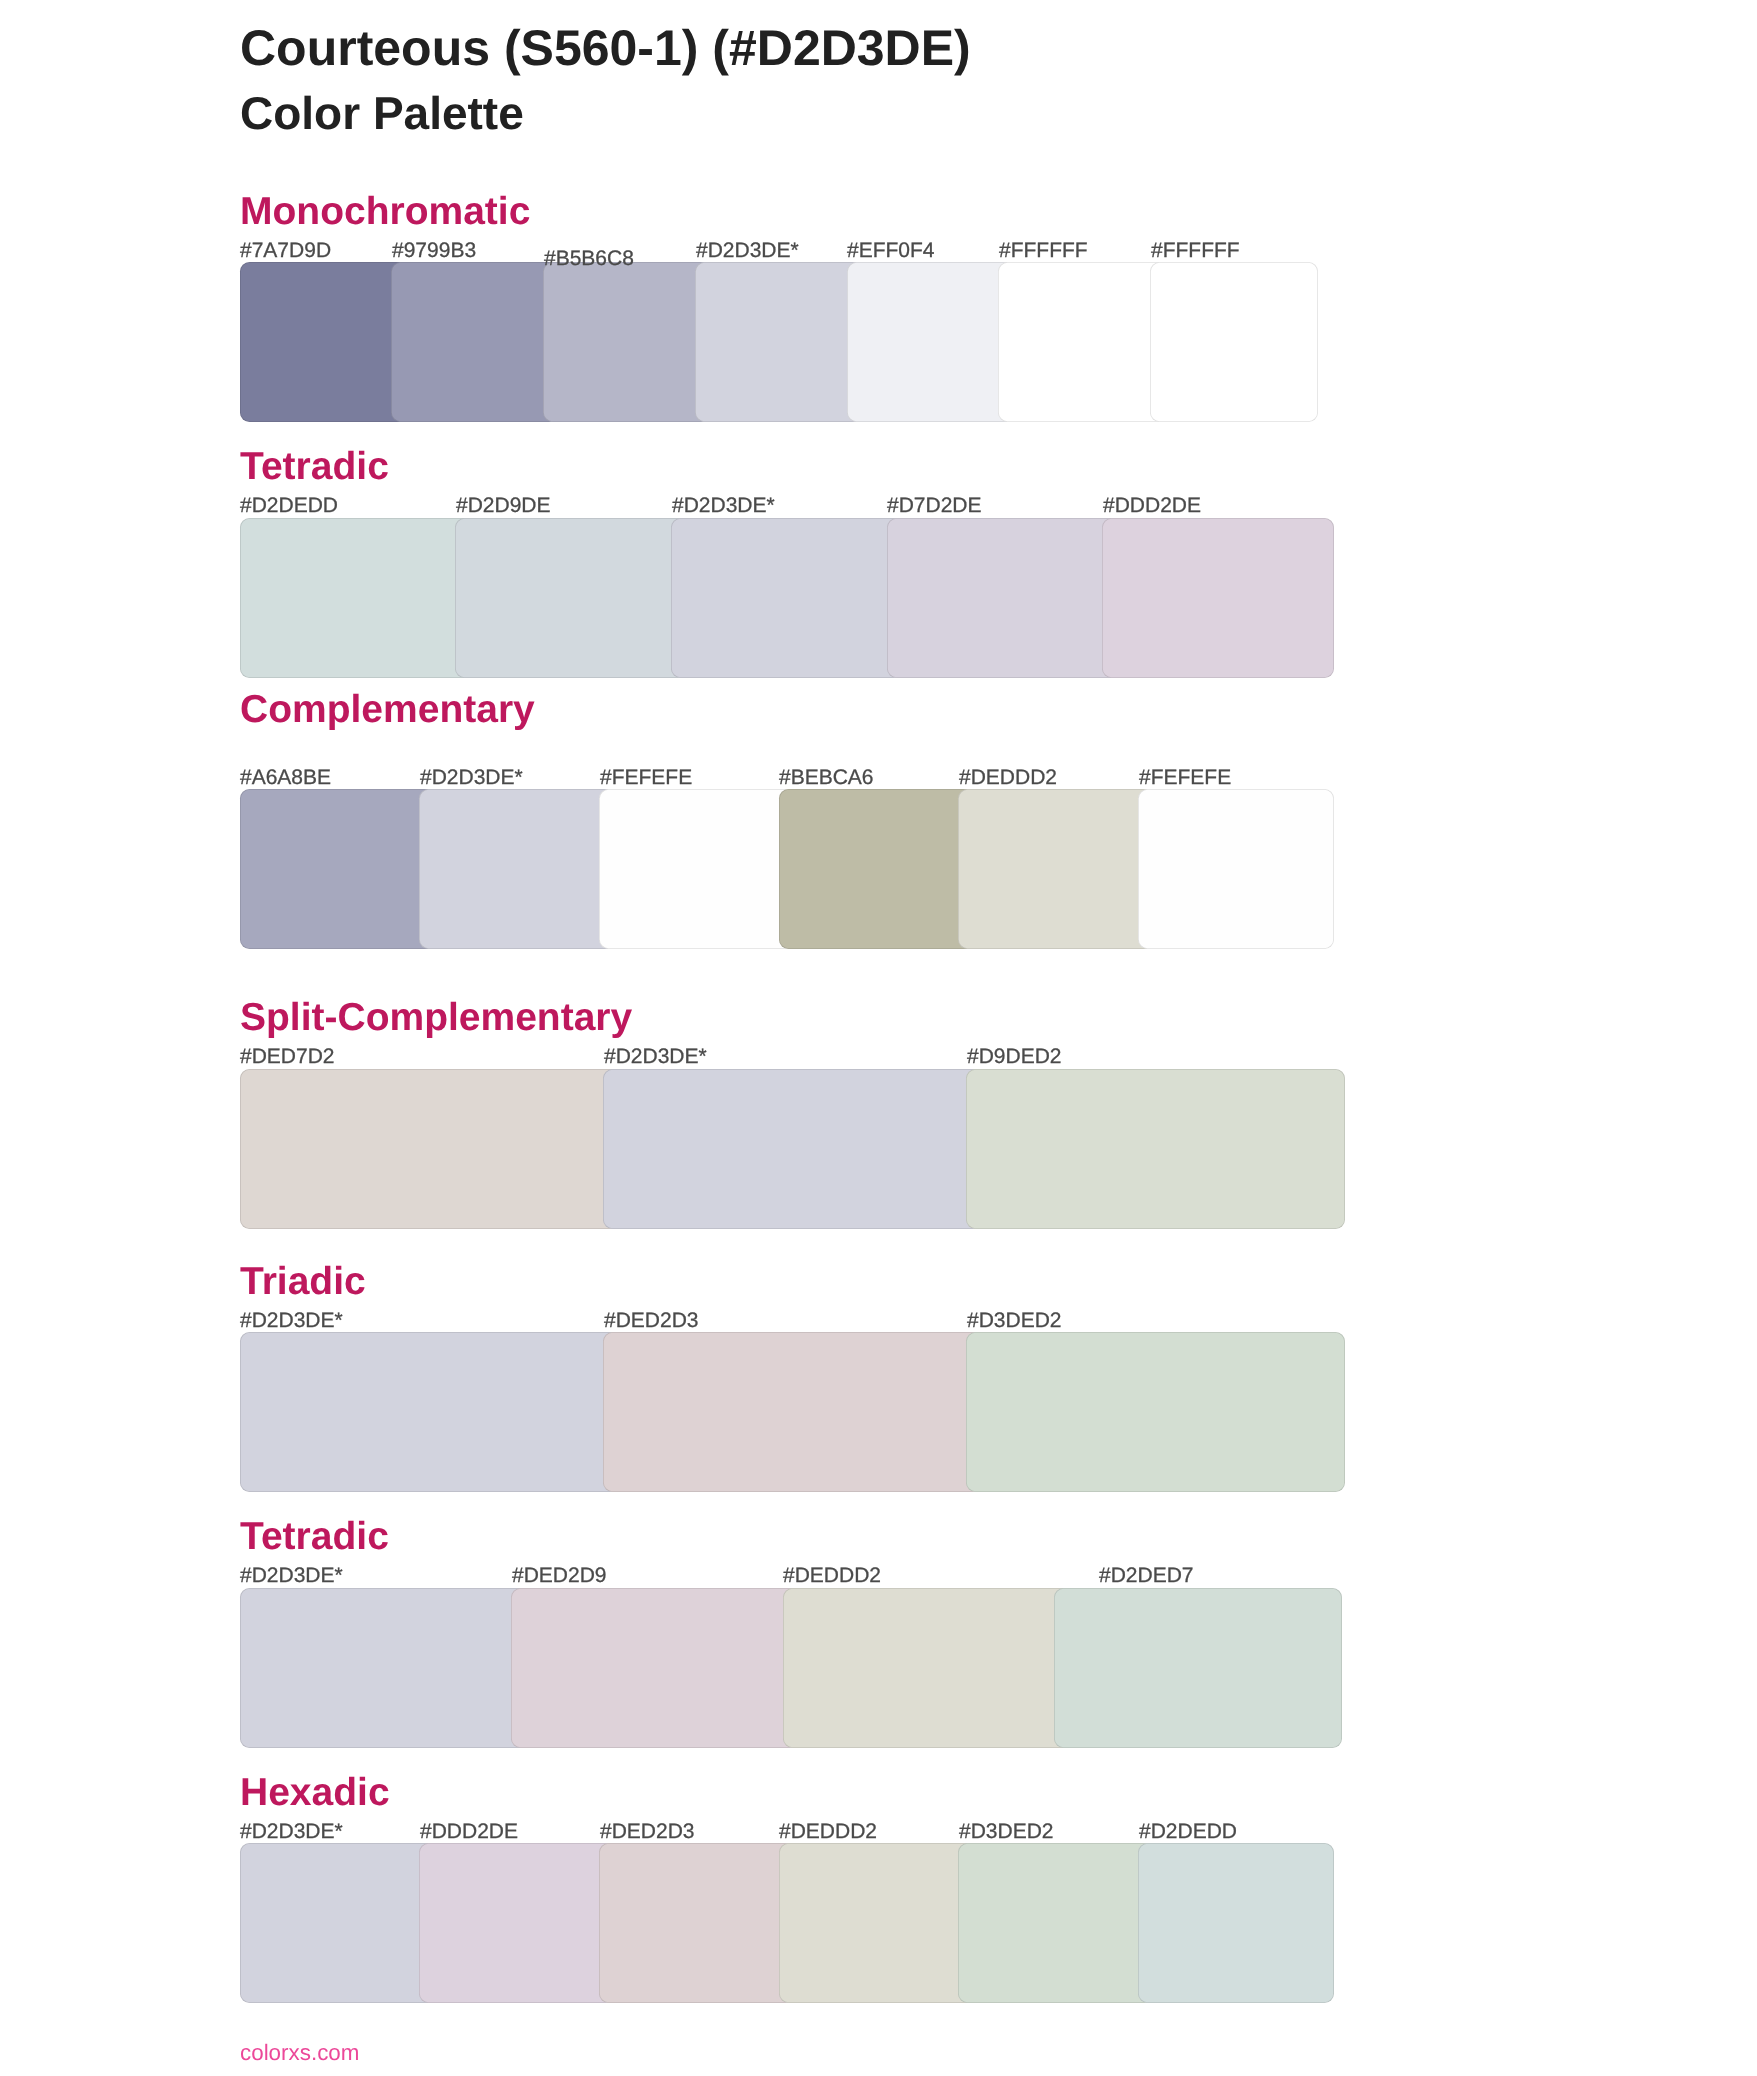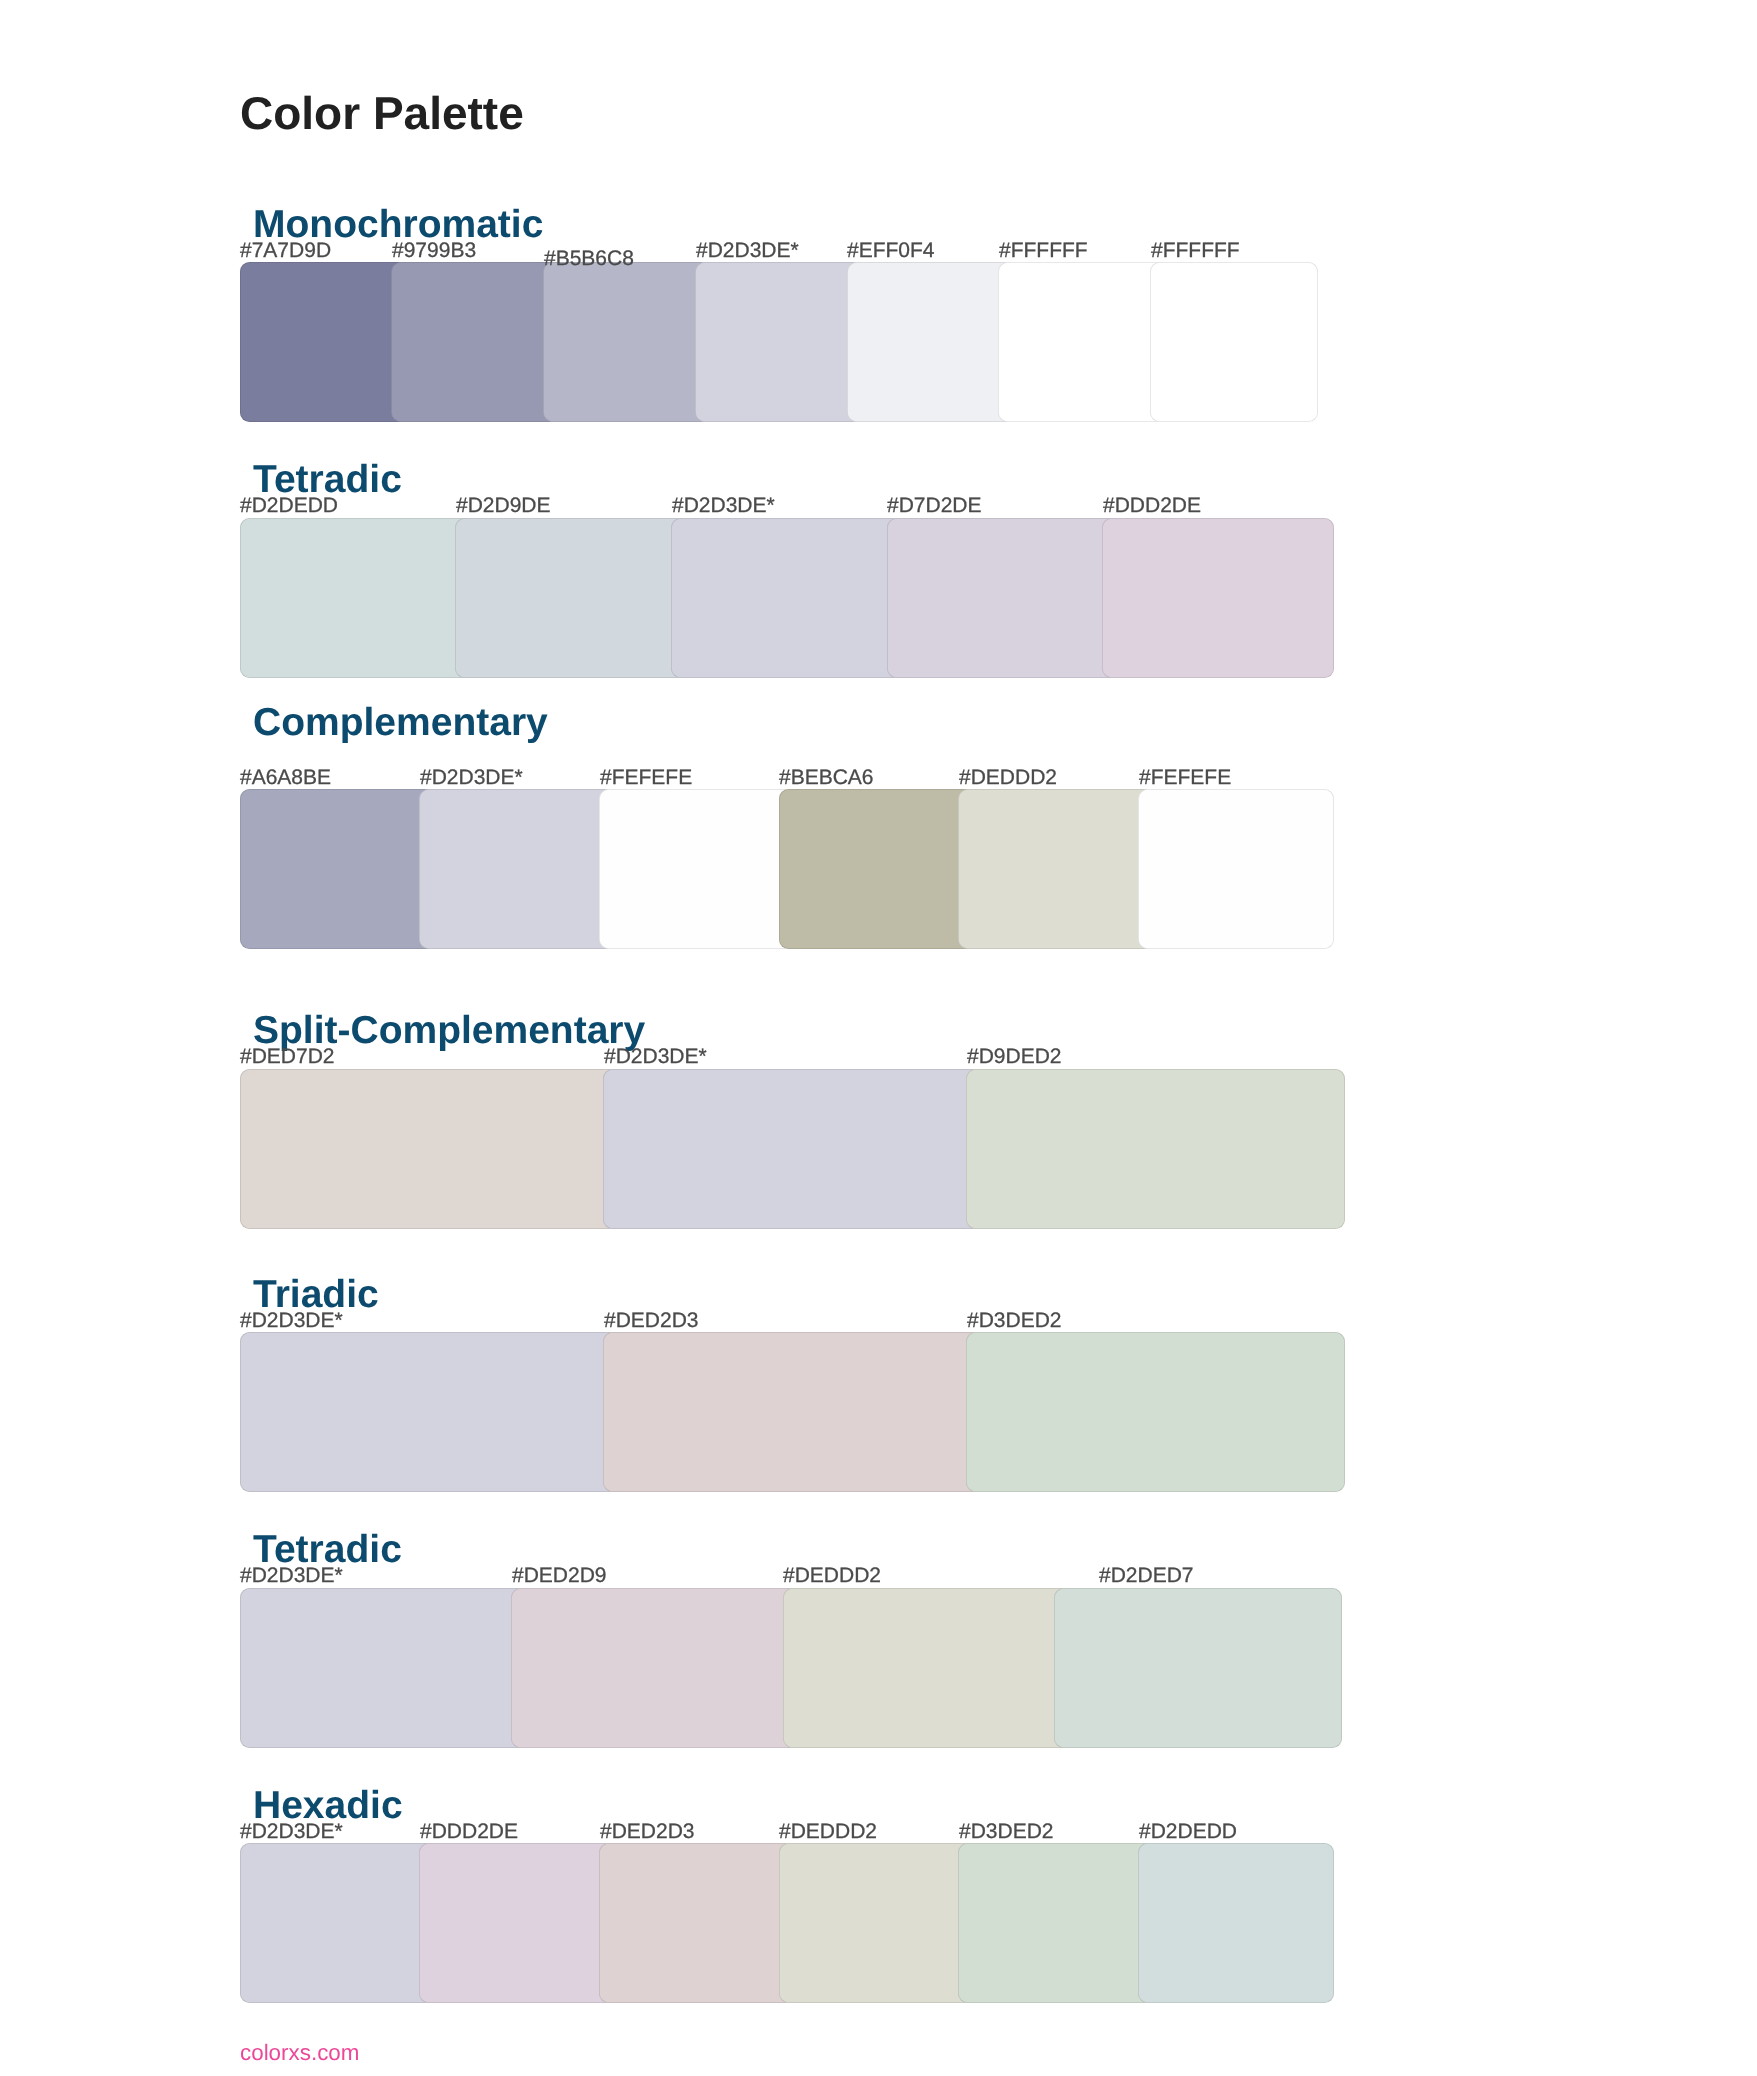--- a/index.html
+++ b/index.html
@@ -8,36 +8,37 @@
        font-family:"Liberation Sans",sans-serif;
        -webkit-font-smoothing:antialiased;text-rendering:geometricPrecision;}
   .page{position:absolute;left:0;top:0;width:1757px;height:2077px;background:#ffffff;}
 
   .page-title{position:absolute;left:240px;top:23px;margin:0;font-size:50px;font-weight:700;
       color:#212121;line-height:50px;white-space:nowrap;}
   .page-subtitle{position:absolute;left:240px;top:90px;margin:0;font-size:46px;font-weight:700;
       color:#212121;line-height:46px;white-space:nowrap;}
 
   .palette-section{position:absolute;left:0;top:0;width:1757px;height:0;}
-  .section-title{position:absolute;left:240px;margin:13px;font-size:39px;font-weight:700;
-      color:#0c4a6e;line-height:39px;white-space:nowrap;}
+  .section-title{position:absolute;left:240px;margin:0;font-size:39px;font-weight:700;
+      color:#be185d;line-height:39px;white-space:nowrap;}
   .swatch-row{position:absolute;left:0;top:0;}
   .swatch{position:absolute;height:160px;border-radius:9.6px;
       box-shadow:inset 0 0 0 0.8px rgba(0,0,0,0.12);}
   .swatch-label{position:absolute;font-size:21px;font-weight:400;color:#4a4a4a;
       -webkit-text-stroke:0.3px #4a4a4a;
       line-height:21px;white-space:nowrap;z-index:60;}
   .footer-note{position:absolute;left:240px;top:2042px;font-size:22.4px;font-weight:400;
       color:#ec4899;line-height:22.4px;white-space:nowrap;}
 </style>
 </head>
 <body>
 
 <div class="page">
 
+  <h1 class="page-title">Courteous (S560-1) (#D2D3DE)</h1>
   <h2 class="page-subtitle">Color Palette</h2>
 
   <section class="palette-section">
     <h2 class="section-title" style="top:192px">Monochromatic</h2>
     <div class="swatch-row">
       <div class="swatch" style="left:240px;top:262px;width:168px;background:#7A7D9D;z-index:10"></div>
       <div class="swatch-label" style="left:240px;top:240px">#7A7D9D</div>
       <div class="swatch" style="left:391px;top:262px;width:168px;background:#9799B3;z-index:11"></div>
       <div class="swatch-label" style="left:392px;top:240px">#9799B3</div>
       <div class="swatch" style="left:543px;top:262px;width:168px;background:#B5B6C8;z-index:12"></div>

